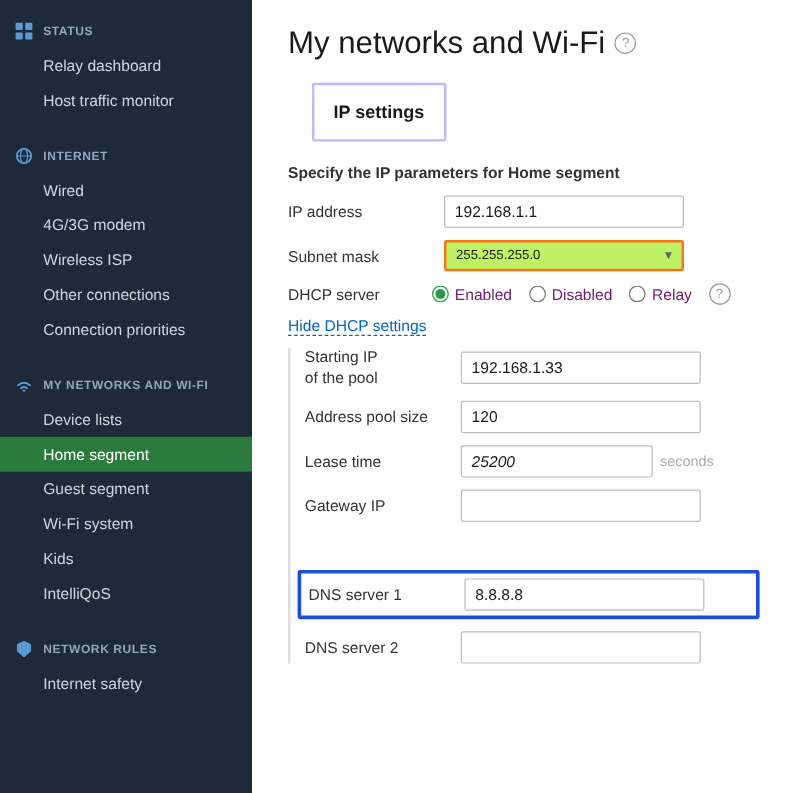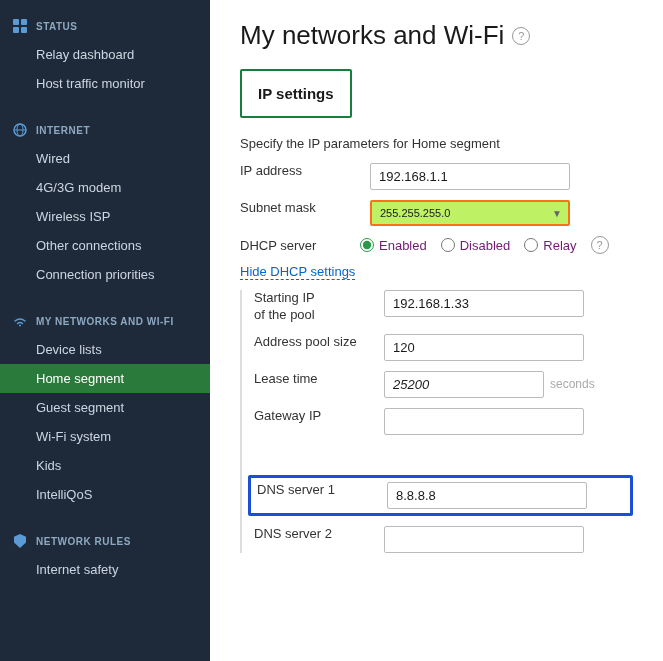--- a/index.html
+++ b/index.html
@@ -92,42 +92,44 @@
       align-items: center;
       justify-content: center;
       font-size: 11px;
       color: #999;
       cursor: pointer;
       flex-shrink: 0;
     }
 
     
     .card {
-      border: 2px solid #15803d;
+      border: 2px solid #c4b5fd;
       border-radius: 2px;
       padding: 14px 16px;
       margin-bottom: 10px;
       display: inline-block;
+      margin-left: 20px;
     }
 
     .card-title {
       font-size: 15px;
       font-weight: bold;
       color: #1a1a1a;
     }
 
     .section-desc {
       font-size: 13px;
       color: #333;
       margin: 8px 0 12px 0;
+      font-weight: bold;
     }
 
     .form-row {
       display: flex;
-      align-items: flex-start;
+      align-items: center;
       margin-bottom: 10px;
       gap: 10px;
     }
 
     .form-label {
       width: 120px;
       min-width: 120px;
       color: #333;
       font-size: 13px;
     }

